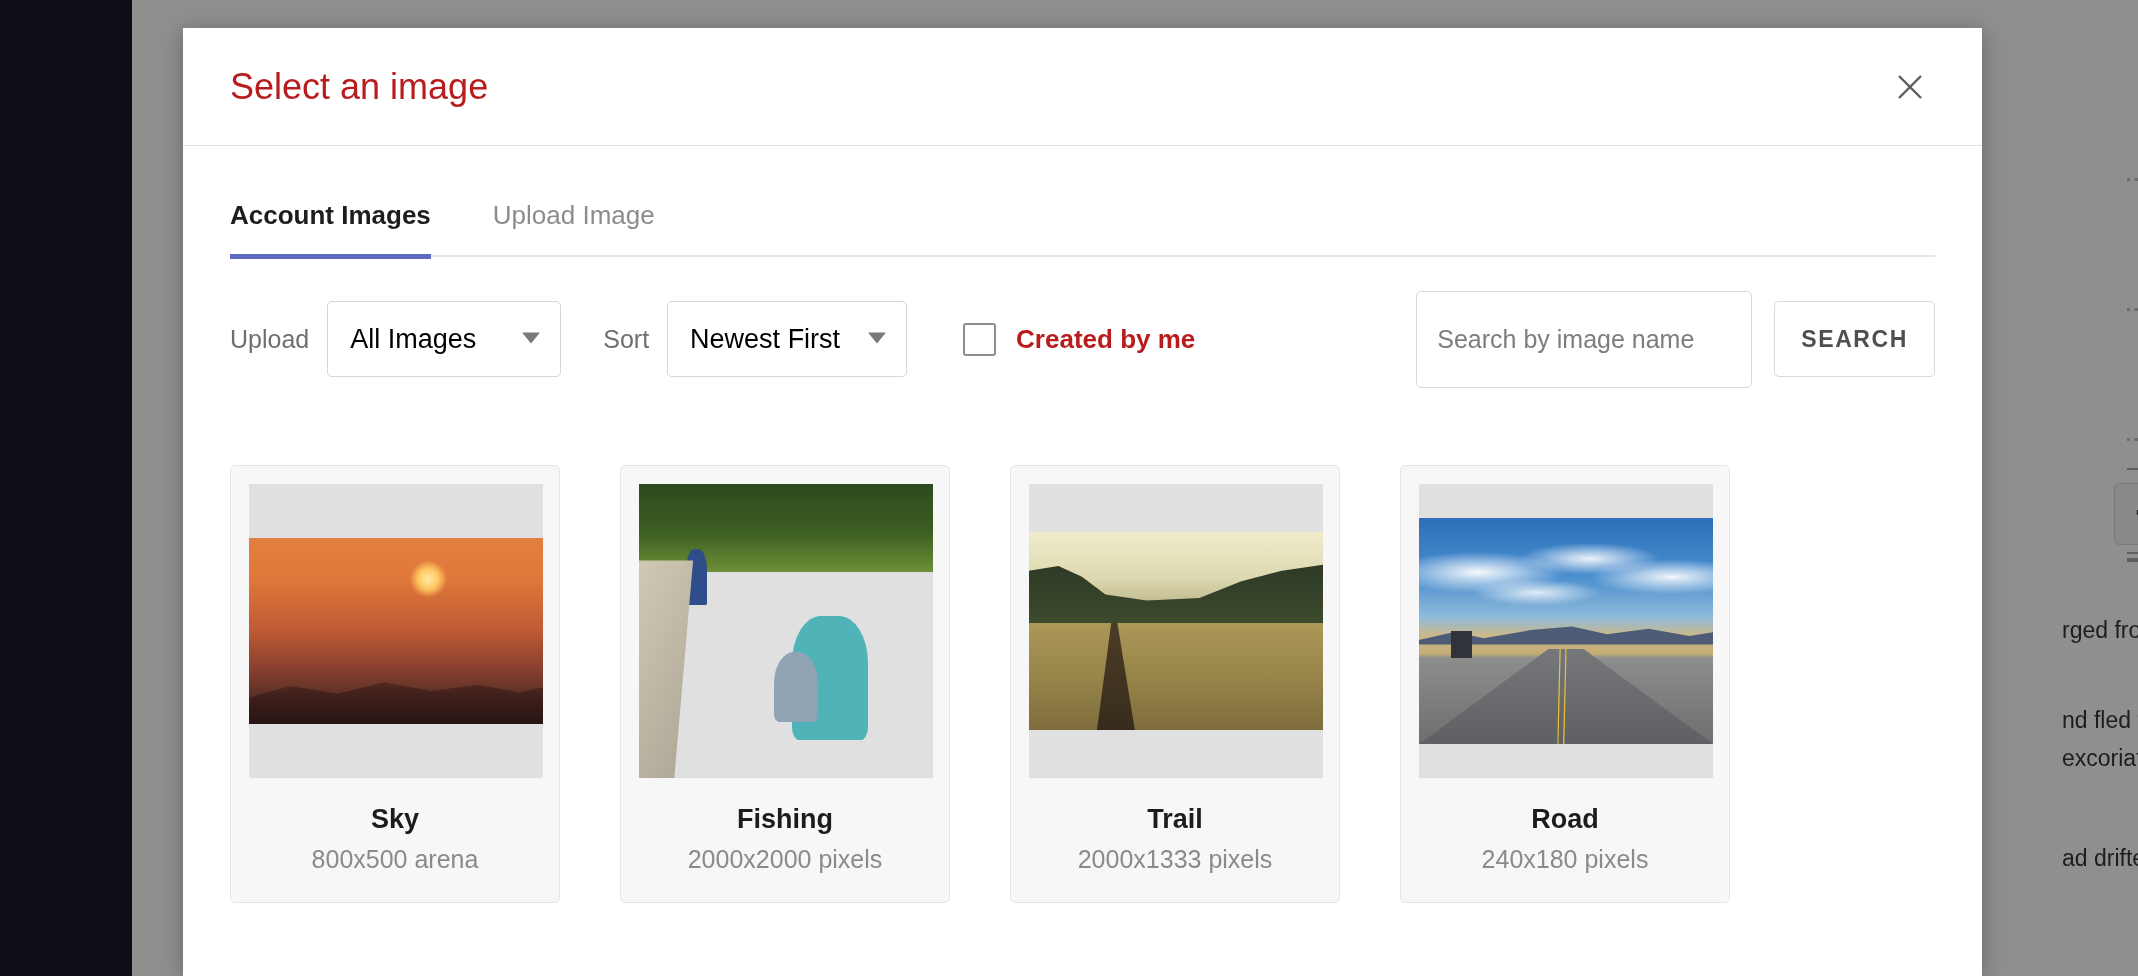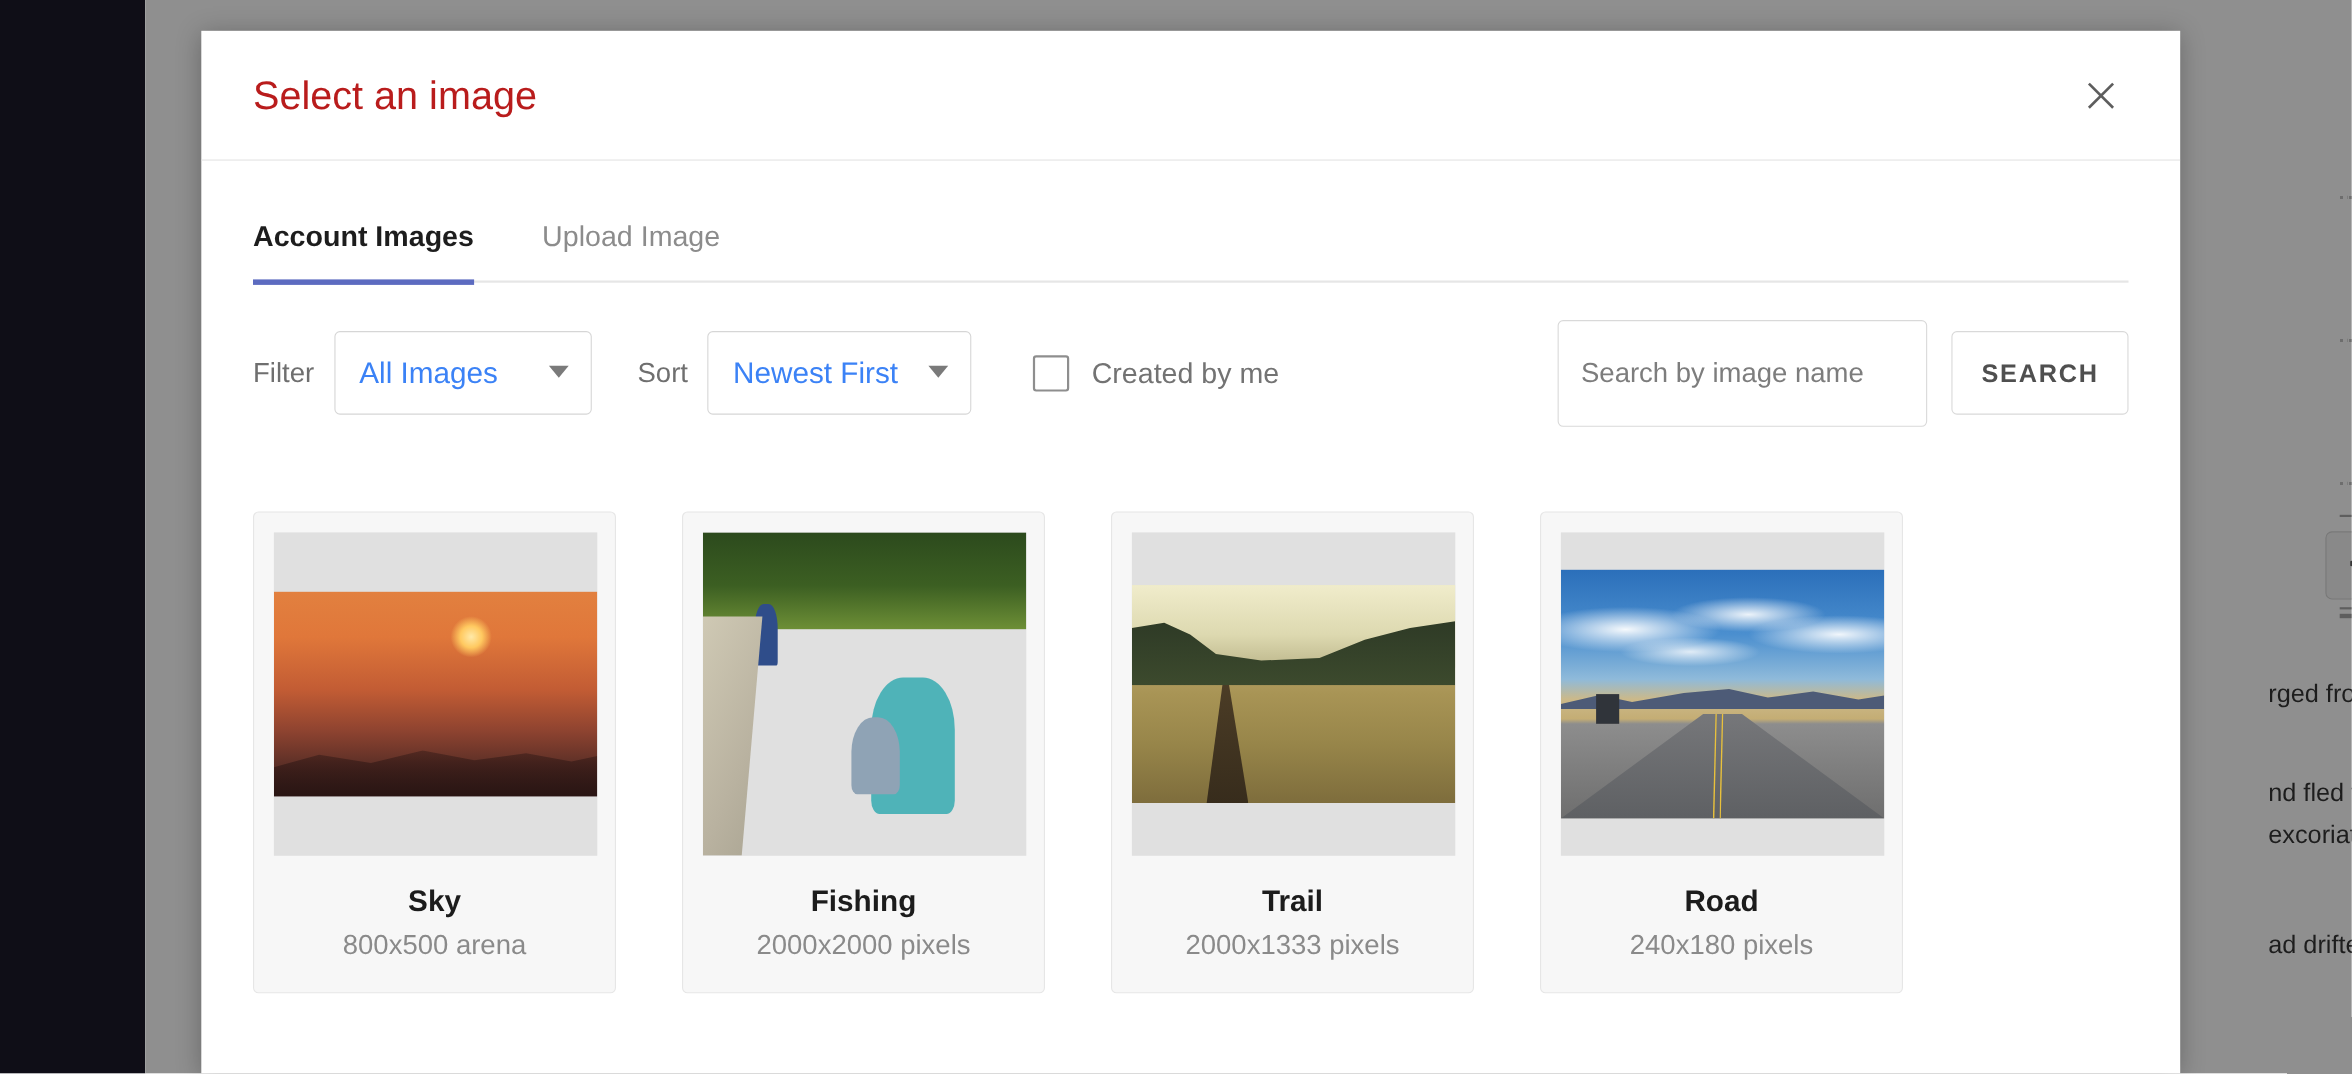--- a/index.html
+++ b/index.html
@@ -103,40 +103,40 @@
   .filter-label {
     font-size: 25px; color: #6f6f6f; margin-right: 18px;
   }
   .select {
     position: relative;
     height: 76px; min-width: 234px;
     border: 1px solid #d6d6d6; border-radius: 5px;
     background: #fff;
     display: flex; align-items: center;
     padding: 0 58px 0 22px;
-    font-size: 27px; color: #3b82f6; cursor: pointer;
+    font-size: 27px; color: #000000; cursor: pointer;
     margin-right: 42px;
   }
   .select.sort { min-width: 240px; }
   .chev {
     position: absolute; right: 20px; top: 50%;
     transform: translateY(-60%);
     width: 0; height: 0;
     border-left: 9px solid transparent;
     border-right: 9px solid transparent;
     border-top: 11px solid #7a7a7a;
   }
 
   .checkrow { display: flex; align-items: center; margin-left: 14px; }
   .checkbox {
     width: 33px; height: 33px;
     border: 2px solid #8e8e8e; border-radius: 3px;
     background: #fff; cursor: pointer; margin-right: 20px;
   }
-  .checkrow-label { font-size: 26px; color: #737373; cursor: pointer; }
+  .checkrow-label { font-size: 26px; color: #b91c1c; cursor: pointer; font-weight: bold; }
 
   .search-wrap { margin-left: auto; display: flex; align-items: center; }
   .search-input {
     width: 336px; height: 97px;
     border: 1px solid #d9d9d9; border-radius: 5px;
     padding: 0 20px; font-size: 25px; color: #a16207;
     font-family: "Liberation Sans", sans-serif;
     background: #fff; outline: none;
   }
   .search-input::placeholder { color: #7d7d7d; }
@@ -330,21 +330,21 @@
         <div class="tab active">
           <span>Account Images</span>
         </div>
         <div class="tab">
           <span>Upload Image</span>
         </div>
       </div>
 
       <div class="filterbar">
 
-        <span class="filter-label">Filter</span>
+        <span class="filter-label">Upload</span>
 
         <div class="select">
           <span>All Images</span>
           <span class="chev"></span>
         </div>
 
         <span class="filter-label">Sort</span>
 
         <div class="select sort">
           <span>Newest First</span>

